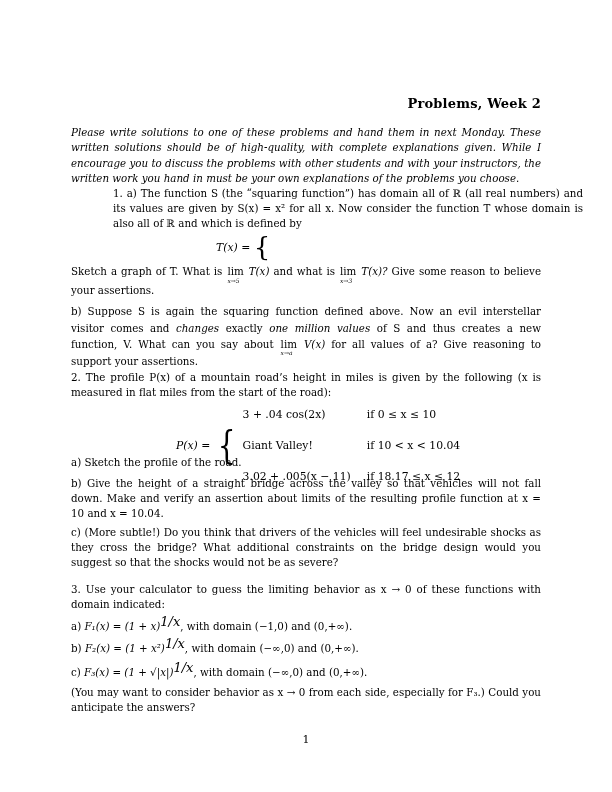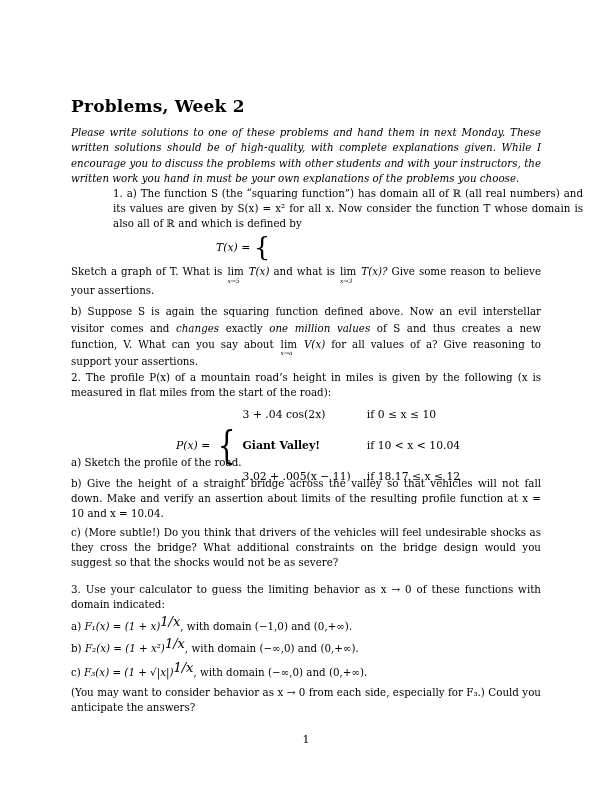--- a/index.html
+++ b/index.html
@@ -1,26 +1,26 @@
 <!DOCTYPE html>
 <html><head>
 <meta charset="utf-8">
 <style>
   html, body { margin: 0; padding: 0; background: #ffffff; }
   body { width: 612px; height: 792px; position: relative; overflow: hidden;
          font-family: "DejaVu Serif", "Liberation Serif", serif; color: #000; }
   .page { position: absolute; left: 71px; top: 0; width: 470px; }
-  .title { position: absolute; left: 0; top: 96px; width: 470px; text-align: left;
-           font-size: 17px; font-weight: bold; letter-spacing: 0.2px; }
+  .title { position: absolute; left: 0; top: 96px; width: 470px; text-align: right;
+           font-size: 13px; font-weight: bold; letter-spacing: 0.2px; }
   .intro { position: absolute; left: 0; top: 125px; width: 470px; font-style: italic;
            font-size: 10.3px; line-height: 15.3px; text-align: justify; }
   .para { position: absolute; left: 0; width: 470px; font-size: 10.3px; line-height: 15.2px;
           text-align: justify; }
   .m { font-style: italic; }
-  .b { font-weight: bold; }
+  .b { font-weight: normal; }
   .disp { position: absolute; font-size: 10.8px; }
   .lim { display: inline-block; position: relative; text-align: left; vertical-align: top; margin: 0 1px; }
   .lim .sub { position: absolute; left: 0; right: 0; top: 9px; font-size: 6px; font-style: italic; white-space: nowrap; }
   .brace { display: inline-block; vertical-align: middle; }
   .cases { display: inline-grid; grid-template-columns: auto auto; column-gap: 14px; vertical-align: middle; line-height: 13.5px; }
   .cases2 { display: inline-grid; grid-template-columns: auto auto; column-gap: 14px; vertical-align: middle; line-height: 15px; gap: 16px; }
   sup { font-size: 13px; }
   .pagenum { position: absolute; left: 0; top: 733px; width: 470px; text-align: center; font-size: 11px; }
 </style>
 </head>

